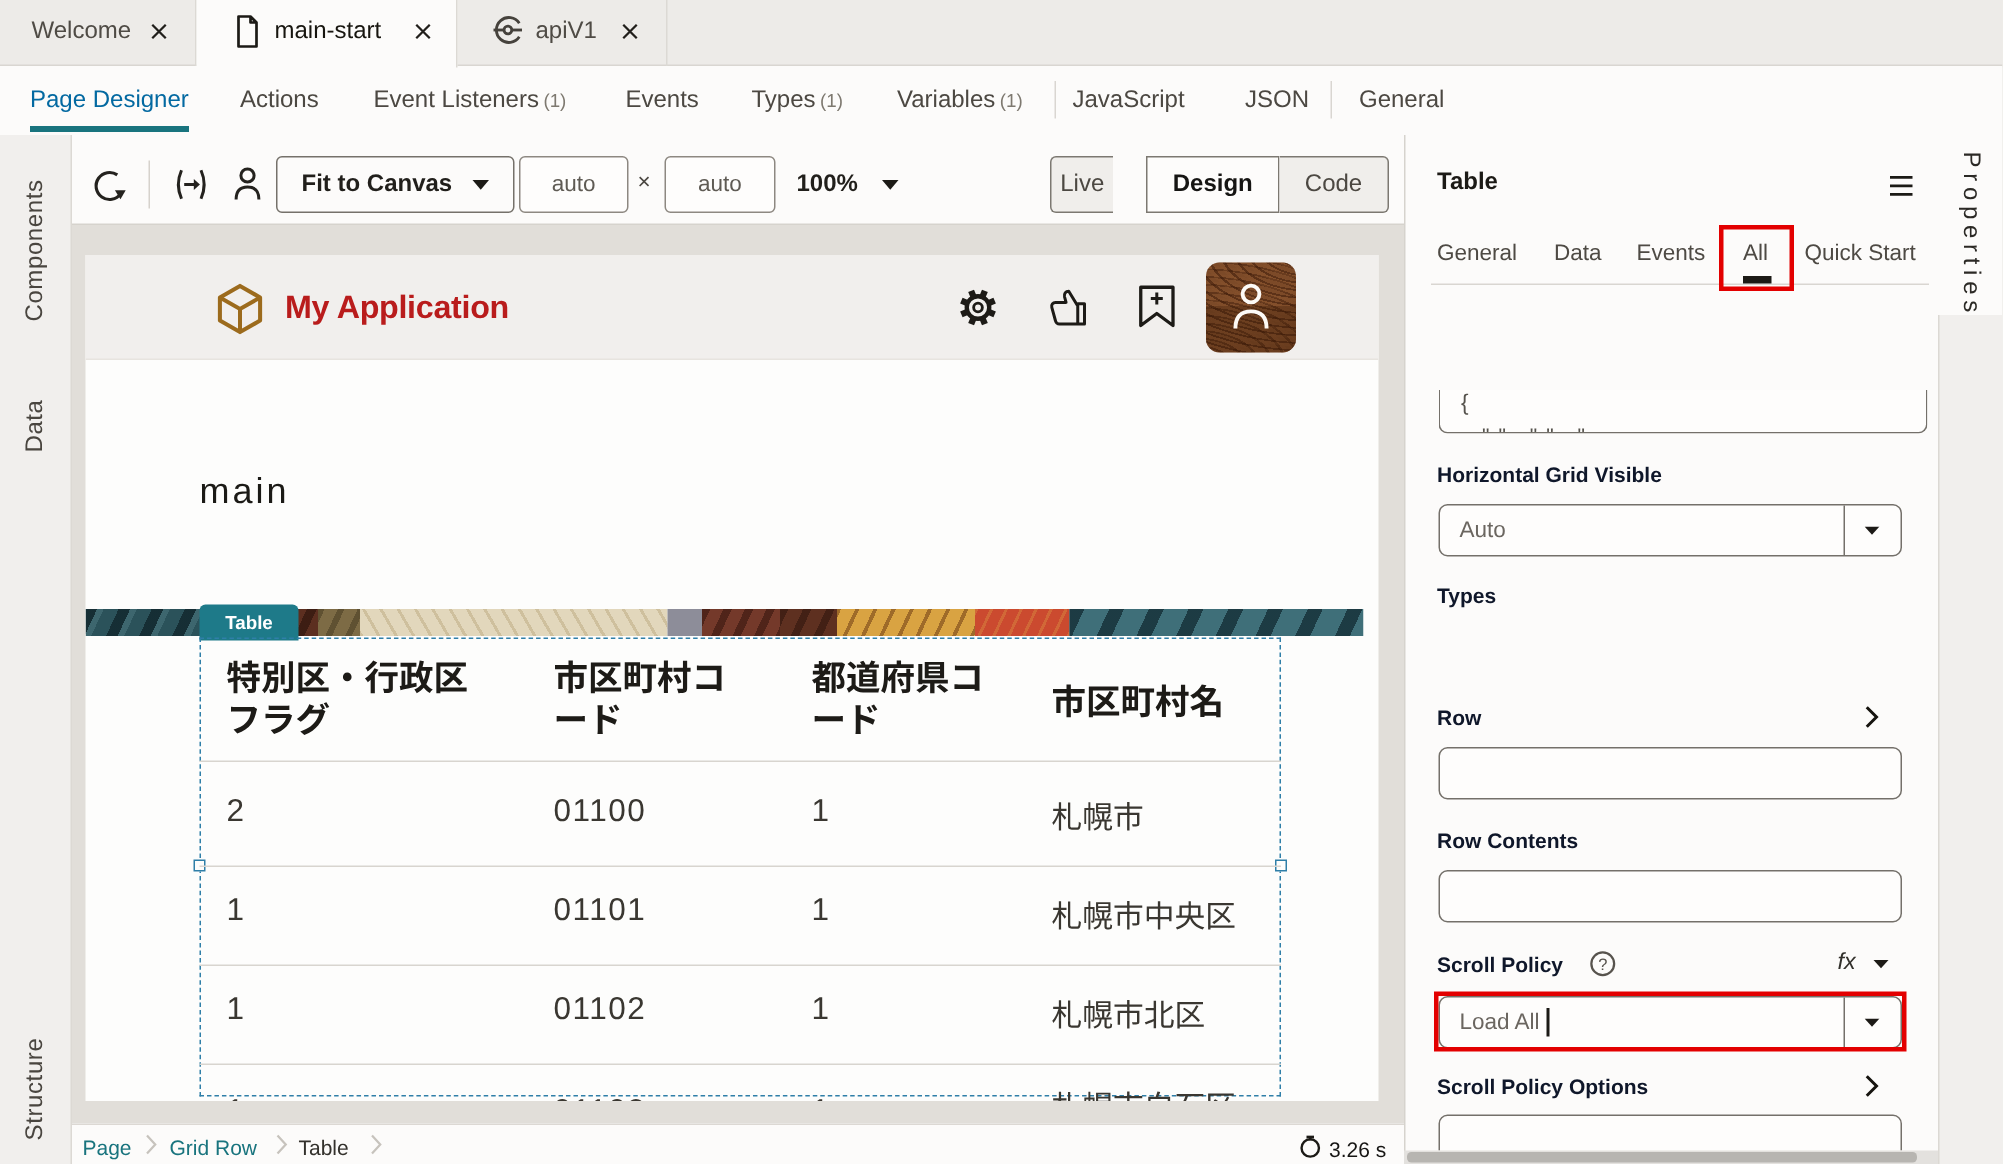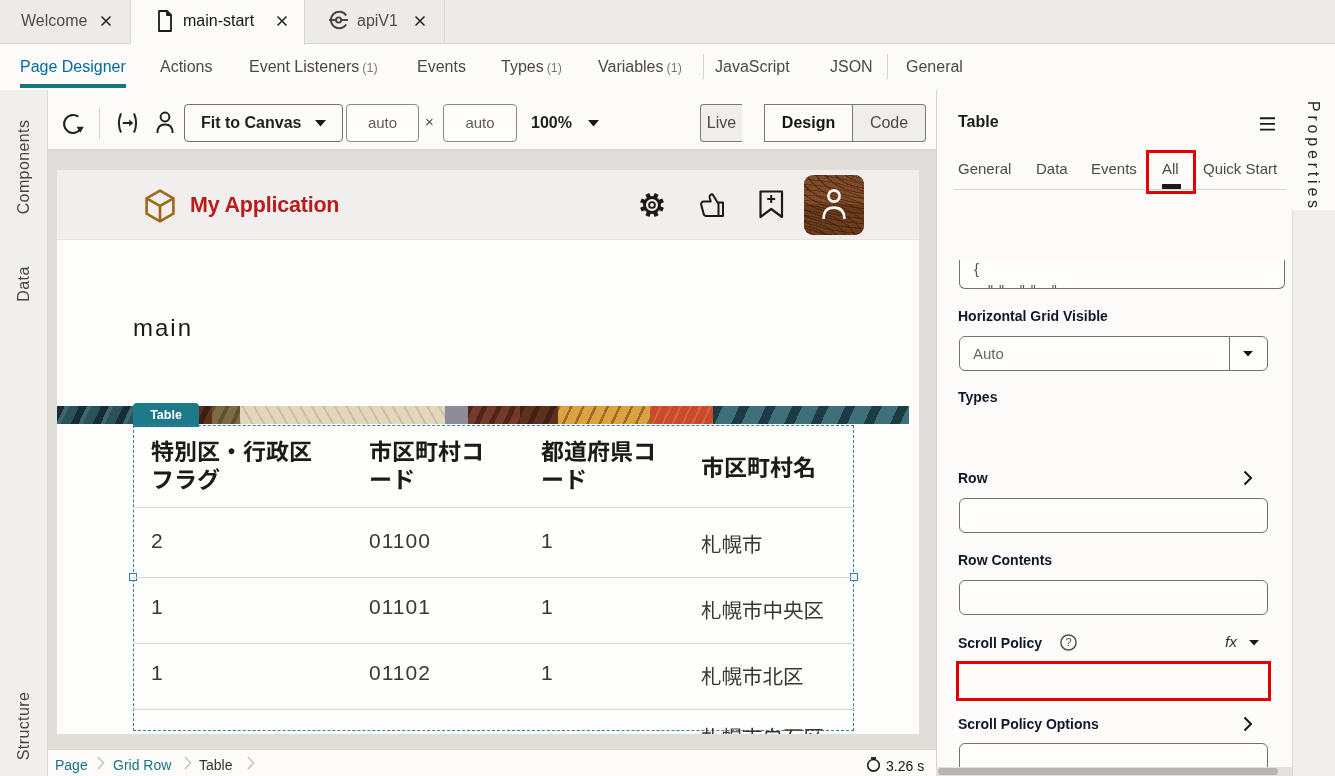--- a/index.html
+++ b/index.html
@@ -291,20 +291,23 @@
         <div class="pinput" style="top:490px"></div>
         <span class="plabel" style="left:22px;top:545px">Scroll Policy</span>
         <svg class="ic" style="left:124px;top:544px" width="17" height="17">
           <circle cx="8.5" cy="8.5" r="7.6" fill="none" stroke="#57534d" stroke-width="1.5"></circle>
           <text x="8.5" y="12.4" font-size="11" fill="#57534d" text-anchor="middle" font-family="Liberation Sans">?</text>
         </svg>
         <span class="abs" style="left:289px;top:543px;font-size:15.5px;font-style:italic;color:#33312c">fx</span>
         <svg class="ic" style="left:313px;top:550px" width="11" height="6">
           <polygon points="0,0 10,0 5,5.5" fill="#1c1a16"></polygon>
         </svg>
+        <div class="pselect" style="top:574px">Load All<span style="position:absolute;left:71px;top:7px;width:1.5px;height:19px;background:#1c1a16"></span><span class="divl"></span><svg width="11" height="6">
+            <polygon points="0,0 10,0 5,5.5" fill="#1c1a16"></polygon>
+          </svg></div>
         <div class="abs" style="left:20px;top:571px;width:315px;height:40px;border:3px solid #e30000"></div>
         <span class="plabel" style="left:22px;top:626px">Scroll Policy Options</span>
         <svg class="ic" style="left:307px;top:626px" width="10" height="16">
           <polyline points="1.5,1.5 8,8 1.5,14.5" fill="none" stroke="#16140f" stroke-width="2"></polyline>
         </svg>
         <div class="pinput" style="top:653px"></div>
       </div>
     </div>
     <div class="abs" style="left:0px;top:677px;width:356px;height:9px;background:#e3e1de">
       <div style="position:absolute;left:2px;top:1px;width:340px;height:7px;background:#b7b5b1;border-radius:3px"></div>

